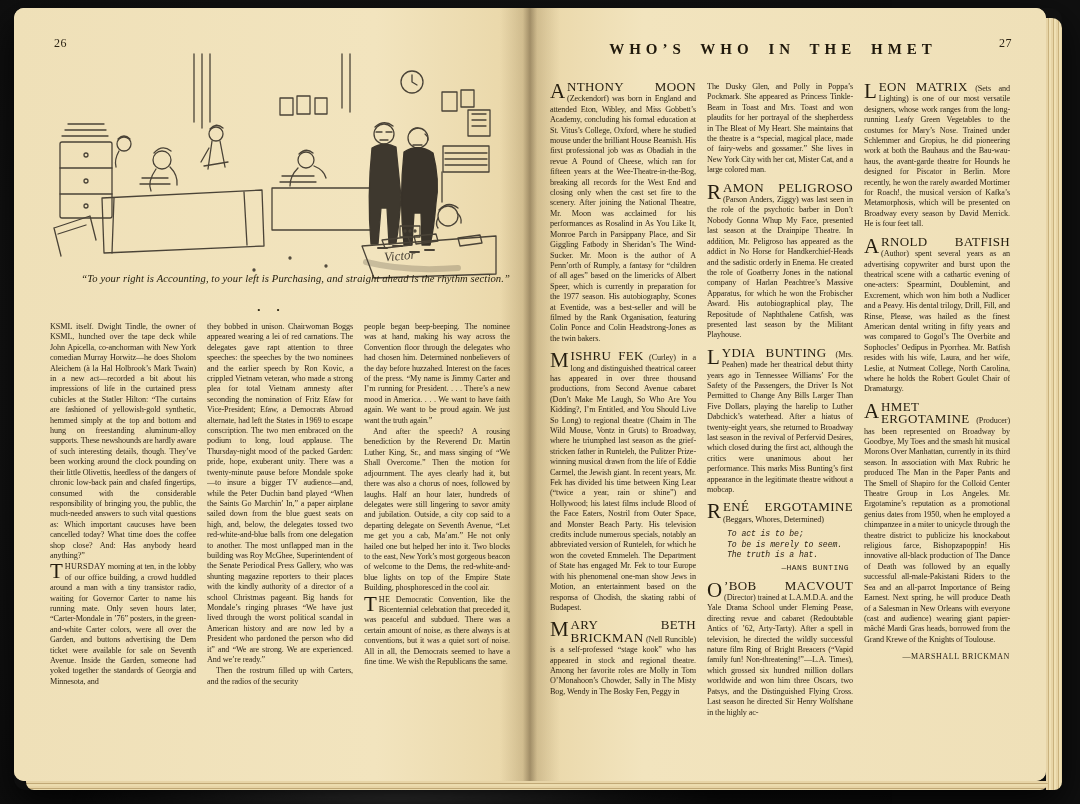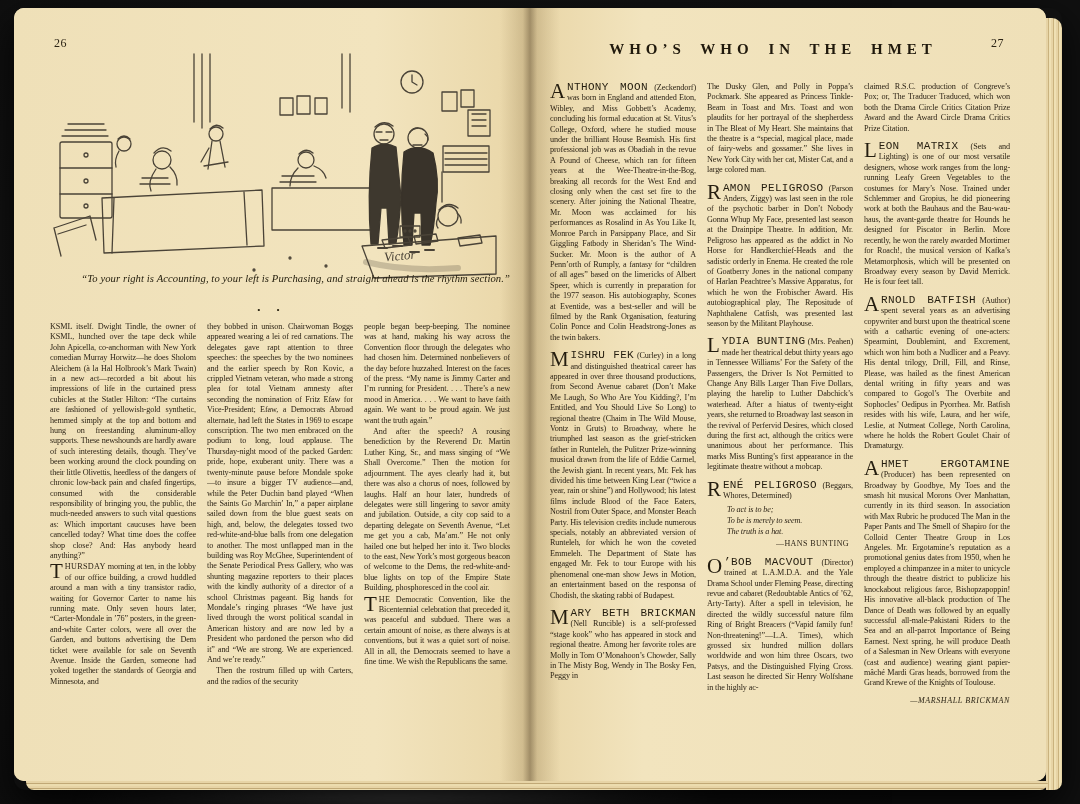--- a/index.html
+++ b/index.html
@@ -17,21 +17,21 @@
   .page-left{left:0;background:linear-gradient(90deg,#efe0b8 0%, #f2e4be 70%, #e9d6a7 100%);}
   .page-right{left:516px;background:linear-gradient(90deg,#e9d6a7 0%, #f2e4be 22%, #efe0b8 100%);}
   .spine{position:absolute;left:486px;top:0;bottom:0;width:60px;pointer-events:none;
     background:linear-gradient(90deg,rgba(92,66,26,0) 0%,rgba(92,66,26,.18) 38%,rgba(60,40,14,.42) 50%,rgba(92,66,26,.18) 62%,rgba(92,66,26,0) 100%);}
   .edge-right{position:absolute;right:0;top:10px;bottom:0;width:16px;border-radius:0 10px 8px 0;
     background:repeating-linear-gradient(90deg,#e7d4a6 0 2px,#c9b27e 2px 3px,#efe0b4 3px 5px);}
   .edge-bottom{position:absolute;left:12px;right:14px;bottom:0;height:9px;border-radius:0 0 8px 8px;
     background:repeating-linear-gradient(180deg,#e7d4a6 0 2px,#c0a876 2px 3px,#ecdcae 3px 5px);}
   .pagenum{position:absolute;top:28px;font-size:12px;letter-spacing:.5px;color:#2b2314;}
   .pn-left{left:40px;}
-  .pn-right{right:42px;}
+  .pn-right{right:34px;}
   
   .cartoon{position:absolute;left:30px;top:40px;width:456px;height:238px;}
   .cartoon svg{width:100%;height:100%;}
   .cartoon-sig{position:absolute;right:84px;bottom:22px;font-style:italic;font-size:13px;
     color:#4a4337;transform:rotate(-5deg);font-family:"Liberation Serif",serif;}
   .caption{position:absolute;left:20px;right:20px;top:265px;text-align:right;font-style:italic;
     font-size:10.6px;color:#26200f;letter-spacing:.1px;}
   .separator{position:absolute;left:0;right:0;top:297px;text-align:center;font-size:9px;
     letter-spacing:7px;color:#26200f;}
   
@@ -39,27 +39,27 @@
   .cols-left{left:36px;top:314px;width:460px;height:456px;justify-content:flex-end;}
   .cols-right{left:20px;top:74px;width:460px;height:696px;}
   .col{width:146px;overflow:hidden;font-size:8.2px;line-height:10.4px;text-align:justify;
     letter-spacing:-.12px;color:#2e2517;}
   .para{margin:0 0 1px 0;}
   .para.ind{text-indent:9px;}
   .dc{float:left;font-size:21px;line-height:17.5px;padding:1px 2px 0 0;color:#241d0f;}
   .lead{letter-spacing:.3px;}
   .entry{margin-top:7px;}
   .entry:first-child{margin-top:0;}
-  .ename{letter-spacing:.35px;font-size:11px;color:#241d0f;font-family:Liberation Mono, monospace;}
+  .ename{letter-spacing:.35px;font-size:13px;color:#241d0f;}
   .erole{}
-  .poem{margin:4px 0 2px 20px;font-style:italic;line-height:10.6px;}
+  .poem{margin:4px 0 2px 20px;font-style:italic;line-height:10.6px;font-family:Liberation Mono, monospace;}
   .poem-attr{margin:2px 4px 0 0;text-align:right;font-style:normal;font-size:8px;letter-spacing:.4px;}
   .rp-header{position:absolute;left:0;right:30px;top:33px;text-align:center;font-size:15px;
     font-weight:bold;letter-spacing:5px;word-spacing:6px;color:#20190c;}
-  .byline{margin-top:7px;text-align:right;font-size:8px;letter-spacing:.6px;color:#241d0f;font-style:italic;}
+  .byline{margin-top:7px;text-align:right;font-size:8px;letter-spacing:.6px;color:#241d0f;}
 </style>
 </head>
 <body>
 
 <div class="stage">
   <div class="floor-glow"></div>
   <div class="book">
     <div class="edge-right"></div>
     <div class="edge-bottom"></div>
     <div class="spread">
@@ -175,33 +175,32 @@
             <div class="entry"><span class="dc">A</span><span class="ename">NTHONY MOON</span> <span class="erole">(Zeckendorf)</span> <span>was born in England and attended Eton, Wibley, and Miss Gobbett’s Academy, concluding his formal education at St. Vitus’s College, Oxford, where he studied mouse under the brilliant House Beamish. His first professional job was as Obadiah in the revue A Pound of Cheese, which ran for fifteen years at the Wee-Theatre-in-the-Bog, breaking all records for the West End and closing only when the cast set fire to the scenery. After joining the National Theatre, Mr. Moon was acclaimed for his performances as Rosalind in As You Like It, Monroe Parch in Parsippany Place, and Sir Giggling Fatbody in Sheridan’s The Wind-Sucker. Mr. Moon is the author of A Penn’orth of Rumply, a fantasy for “children of all ages” based on the limericks of Albert Speer, which is currently in preparation for the 1977 season. His autobiography, Scones at Eventide, was a best-seller and will be filmed by the Rank Organisation, featuring Colin Ponce and Colin Headstrong-Jones as the twin bakers.</span></div>
             <div class="entry"><span class="dc">M</span><span class="ename">ISHRU FEK</span> <span class="erole">(Curley)</span> <span>in a long and distinguished theatrical career has appeared in over three thousand productions, from Second Avenue cabaret (Don’t Make Me Laugh, So Who Are You Kidding?, I’m Entitled, and You Should Live So Long) to regional theatre (Chaim in The Wild Mouse, Vontz in Gruts) to Broadway, where he triumphed last season as the grief-stricken father in Runteleh, the Pulitzer Prize-winning musical drawn from the life of Eddie Carmel, the Jewish giant. In recent years, Mr. Fek has divided his time between King Lear (“twice a year, rain or shine”) and Hollywood; his latest films include Blood of the Face Eaters, Nostril from Outer Space, and Monster Beach Party. His television credits include numerous specials, notably an abbreviated version of Runteleh, for which he won the coveted Emmeleh. The Department of State has engaged Mr. Fek to tour Europe with his phenomenal one-man show Jews in Motion, an entertainment based on the responsa of Chodish, the skating rabbi of Budapest.</span></div>
             <div class="entry"><span class="dc">M</span><span class="ename">ARY BETH BRICKMAN</span> <span class="erole">(Nell Runcible)</span> <span>is a self-professed “stage kook” who has appeared in stock and regional theatre. Among her favorite roles are Molly in Tom O’Monahoon’s Chowder, Sally in The Misty Bog, Wendy in The Bosky Fen, Peggy in</span></div>
           </div>
 
           <div class="col">
             <div class="entry"><span>The Dusky Glen, and Polly in Poppa’s Pockmark. She appeared as Princess Tinkle-Beam in Toast and Mrs. Toast and won plaudits for her portrayal of the shepherdess in The Bleat of My Heart. She maintains that the theatre is a “special, magical place, made of fairy-webs and gossamer.” She lives in New York City with her cat, Mister Cat, and a large colored man.</span></div>
             <div class="entry"><span class="dc">R</span><span class="ename">AMON PELIGROSO</span> <span class="erole">(Parson Anders, Ziggy)</span> <span>was last seen in the role of the psychotic barber in Don’t Nobody Gonna Whup My Face, presented last season at the Drainpipe Theatre. In addition, Mr. Peligroso has appeared as the addict in No Horse for Handkerchief-Heads and the sadistic orderly in Enema. He created the role of Goatberry Jones in the national company of Harlan Peachtree’s Massive Apparatus, for which he won the Frobischer Award. His autobiographical play, The Repositude of Naphthalene Catfish, was presented last season by the Militant Playhouse.</span></div>
             <div class="entry"><span class="dc">L</span><span class="ename">YDIA BUNTING</span> <span class="erole">(Mrs. Peahen)</span> <span>made her theatrical debut thirty years ago in Tennessee Williams’ For the Safety of the Passengers, the Driver Is Not Permitted to Change Any Bills Larger Than Five Dollars, playing the harelip to Luther Dabchick’s waterhead. After a hiatus of twenty-eight years, she returned to Broadway last season in the revival of Perfervid Desires, which closed during the first act, although the critics were unanimous about her performance. This marks Miss Bunting’s first appearance in the legitimate theatre without a mobcap.</span></div>
             <div class="entry">
-              <span class="dc">R</span><span class="ename">ENÉ PELIGROSO</span> <span class="erole">(Beggars, Whores, Determined)</span>
+              <span class="dc">R</span><span class="ename">ENÉ ERGOTAMINE</span> <span class="erole">(Beggars, Whores, Determined)</span>
               <div class="poem">
                 <div>To act is to be;</div>
                 <div>To be is merely to seem.</div>
                 <div>The truth is a hat.</div>
                 <div class="poem-attr">—HANS BUNTING</div>
               </div>
             </div>
             <div class="entry"><span class="dc">O</span><span class="ename">’BOB MACVOUT</span> <span class="erole">(Director)</span> <span>trained at L.A.M.D.A. and the Yale Drama School under Fleming Pease, directing revue and cabaret (Redoubtable Antics of ’62, Arty-Tarty). After a spell in television, he directed the wildly successful nature film Ring of Bright Breacers (“Vapid family fun! Non-threatening!”—L.A. Times), which grossed six hundred million dollars worldwide and won him three Oscars, two Patsys, and the Distinguished Flying Cross. Last season he directed Sir Henry Wolfshane in the highly ac-</span></div>
           </div>
 
           <div class="col">
-            <div class="entry"><span>claimed R.S.C. production of Congreve’s Pox; or, The Traducer Traduced, which won both the Drama Circle Critics Citation Prize Award and the Award Circle Drama Critics Prize Citation.</span></div>
             <div class="entry"><span class="dc">L</span><span class="ename">EON MATRIX</span> <span class="erole">(Sets and Lighting)</span> <span>is one of our most versatile designers, whose work ranges from the long-running Leafy Green Vegetables to the costumes for Mary’s Nose. Trained under Schlemmer and Gropius, he did pioneering work at both the Bauhaus and the Bau-wau-haus, the avant-garde theatre for Hounds he designed for Piscator in Berlin. More recently, he won the rarely awarded Mortimer for Roach!, the musical version of Kafka’s Metamorphosis, which will be presented on Broadway every season by David Merrick. He is four feet tall.</span></div>
             <div class="entry"><span class="dc">A</span><span class="ename">RNOLD BATFISH</span> <span class="erole">(Author)</span> <span>spent several years as an advertising copywriter and burst upon the theatrical scene with a cathartic evening of one-acters: Spearmint, Doublemint, and Excrement, which won him both a Nudlicer and a Peavy. His dental trilogy, Drill, Fill, and Rinse, Please, was hailed as the finest American dental writing in fifty years and was compared to Gogol’s The Overbite and Sophocles’ Oedipus in Pyorrhea. Mr. Batfish resides with his wife, Laura, and her wife, Leslie, at Nutmeat College, North Carolina, where he holds the Robert Goulet Chair of Dramaturgy.</span></div>
             <div class="entry"><span class="dc">A</span><span class="ename">HMET ERGOTAMINE</span> <span class="erole">(Producer)</span> <span>has been represented on Broadway by Goodbye, My Toes and the smash hit musical Morons Over Manhattan, currently in its third season. In association with Max Rubric he produced The Man in the Paper Pants and The Smell of Shapiro for the Colloid Center Theatre Group in Los Angeles. Mr. Ergotamine’s reputation as a promotional genius dates from 1950, when he employed a chimpanzee in a miter to unicycle through the theatre district to publicize his knockabout religious farce, Bishopzapoppin! His innovative all-black production of The Dance of Death was followed by an equally successful all-male-Pakistani Riders to the Sea and an all-parrot Importance of Being Earnest. Next spring, he will produce Death of a Salesman in New Orleans with everyone (cast and audience) wearing giant papier-mâché Mardi Gras heads, borrowed from the Grand Krewe of the Knights of Toulouse.</span></div>
             <div class="byline">—MARSHALL BRICKMAN</div>
           </div>
         </div>
       </div>
 
       <div class="spine"></div>
     </div>

